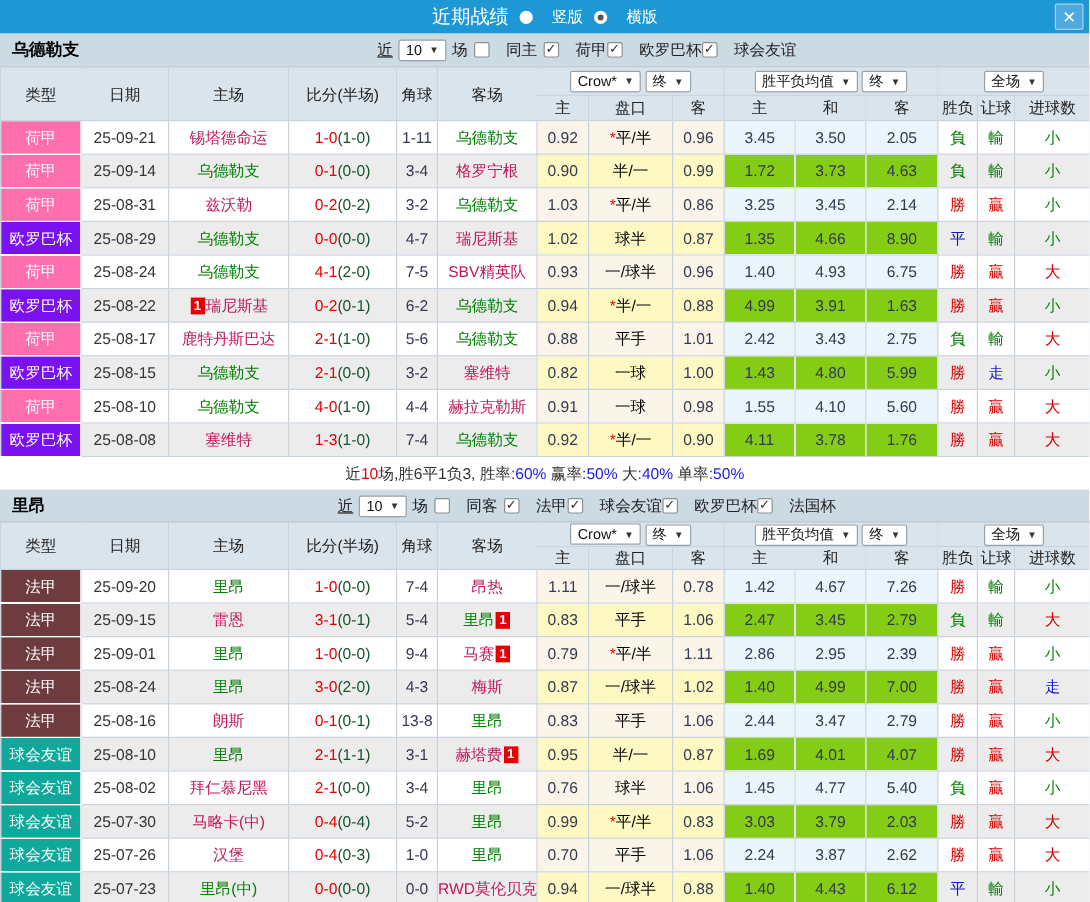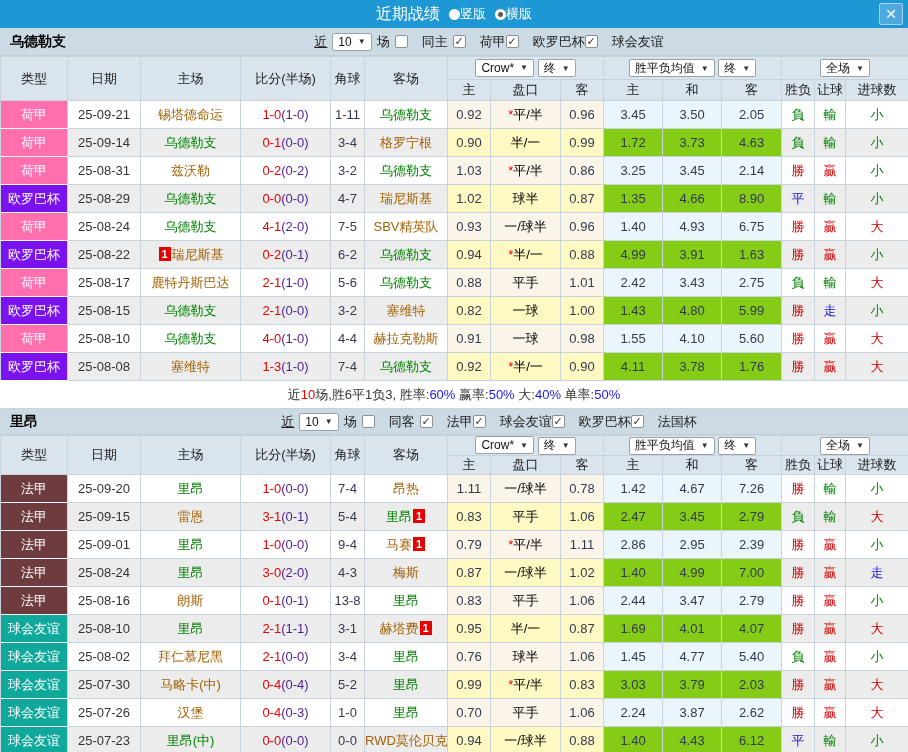--- a/index.html
+++ b/index.html
@@ -2,21 +2,21 @@
 <html><head>
 <meta charset="utf-8">
 <style>
   * { box-sizing: border-box; }
   body { margin:0; font-family:"Liberation Sans","DejaVu Sans",sans-serif; background:#fff; }
   .app { width:908px; height:752px; overflow:hidden; background:#fff; }
 
   
   .titlebar { height:28px; background:#1e98d5; position:relative; display:flex; align-items:center; justify-content:center; gap:9px; color:#fff; }
   .tb-title { font-weight:normal; font-size:16px; }
-  .radio-wrap { display:flex; align-items:center; gap:0; font-size:13px; cursor:pointer; }
+  .radio-wrap { display:flex; align-items:center; gap:16px; font-size:13px; cursor:pointer; }
   .radio { width:11px; height:11px; border-radius:50%; background:#fff; display:inline-block; position:relative; }
   .radio.on::after { content:""; position:absolute; left:3px; top:3px; width:5px; height:5px; background:#555; border-radius:50%; }
   .close-btn { position:absolute; right:5px; top:3px; width:24px; height:22px; background:#4ea9de; border:1px solid #a5d2ef; border-radius:2px; color:#fff; font-size:14px; font-weight:bold; display:flex; align-items:center; justify-content:center; cursor:pointer; }
 
   
   .section-bar { height:28px; background:#ccdae4; position:relative; display:flex; align-items:center; justify-content:center; border-bottom:1px solid #c2cfd9; }
   .team-name { position:absolute; left:10px; font-size:14px; font-weight:bold; color:#000; }
   .filter { display:flex; align-items:center; gap:5px; font-size:13px; color:#222; margin-left:70px; }
   .near { text-decoration:underline; cursor:pointer; }
   .flt-item { display:inline-flex; align-items:center; gap:14px; }
@@ -43,23 +43,23 @@
   td.type.eu { background:#7a12ef; }
   td.type.fr { background:#6e3c3e; }
   td.type.fy { background:#0fa89b; }
   td.date { color:#333; }
   td.num, td.corner { color:#333950; }
   tr.odd td.hcol { background:#faf4e9; }
   tr.even td.hcol { background:#fef9c3; }
   tr.odd td.mcol { background:#eaf5fc; }
   tr.even td.mcol { background:#84cc16; }
   .t-green { color:#008000; }
-  .t-black { color:#a16207; }
+  .t-black { color:#be185d; }
   .sc { color:#e60000; }
-  .half { color:#4c1d95; }
+  .half { color:#14532d; }
   .star { color:#e60000; }
   .res-g { color:#008000; }
   .res-r { color:#d10000; }
   .res-b { color:#1414cc; }
   .badge1 { display:inline-block; background:#e60000; color:#fff; min-width:12px; height:14px; line-height:14px; font-size:11px; font-weight:bold; vertical-align:1px; margin:0 1px; padding:0 1px; }
 
   
   .summary { height:28px; display:flex; align-items:center; justify-content:center; font-size:13px; border-bottom:1px solid #c9d3dc; background:#fff; }
   .sum-k { color:#333; white-space:pre; }
   .sum-r { color:#e60000; white-space:pre; }

